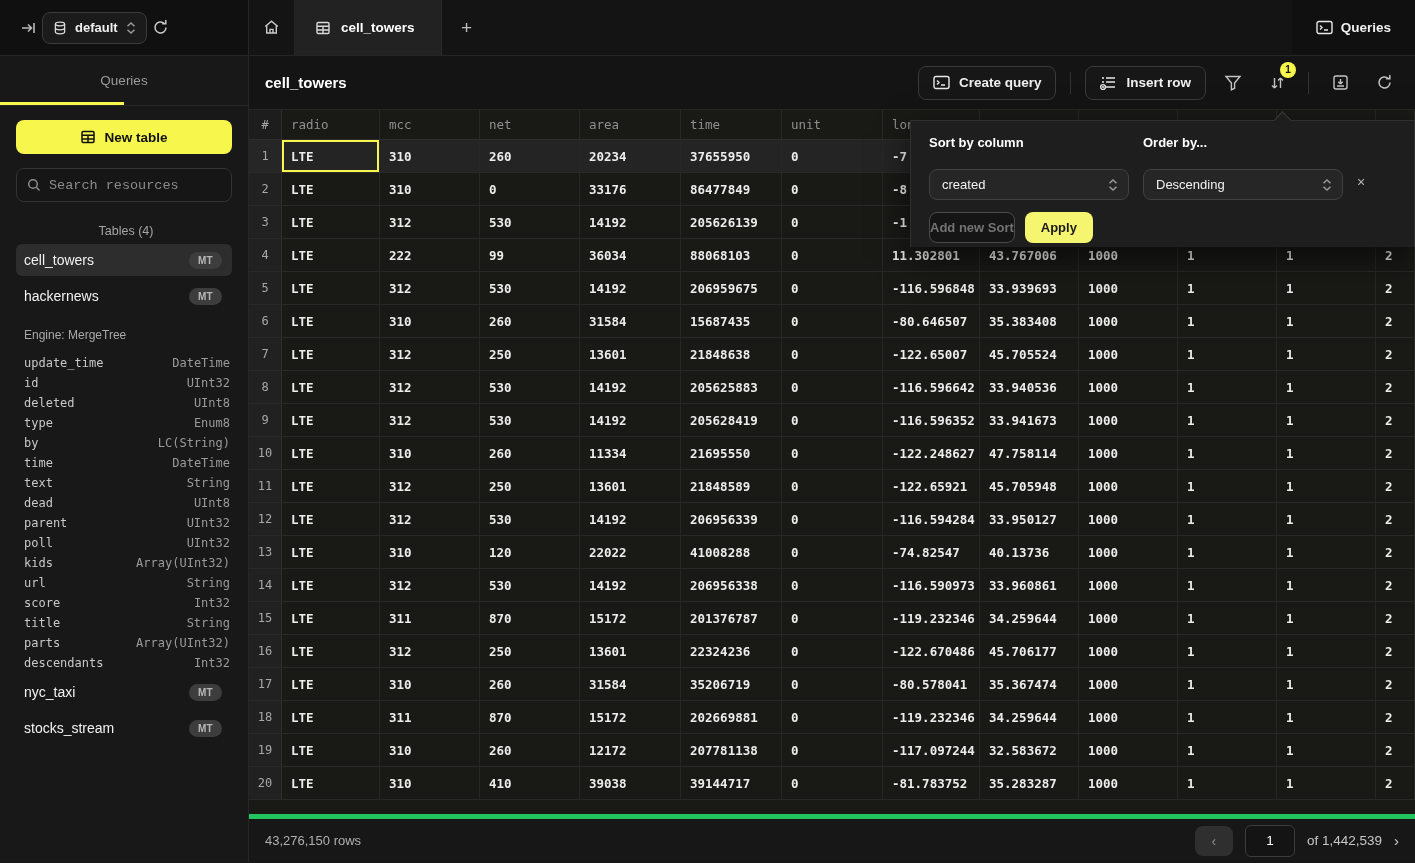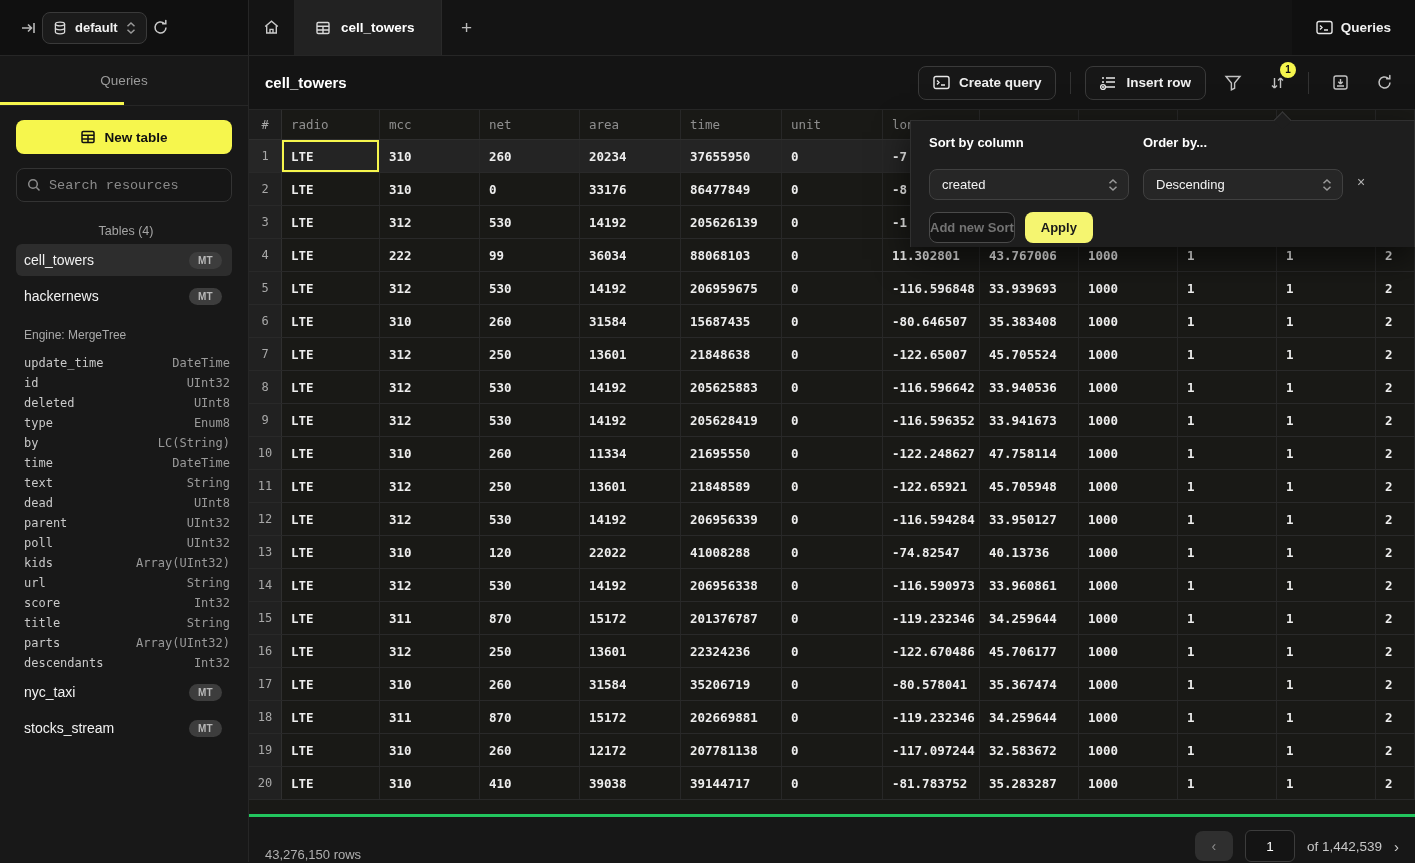--- a/index.html
+++ b/index.html
@@ -58,21 +58,21 @@
   .tr.head { height:30px; border-bottom:1px solid #2e2e2e; }
   .td, .th { font-family:var(--mono); font-size:12.5px; padding-left:9px; display:flex; align-items:center; border-right:1px solid #272727; overflow:hidden; white-space:nowrap; }
   .th { color:#8f8f8f; font-weight:400; }
   .td { color:#ededed; font-weight:700; }
   .td.num, .th.num { justify-content:center; padding-left:0; background:#212121; color:#a8a8a8; font-weight:400; font-size:12px; border-right:1px solid #2f2f2f; }
   .th.num { background:#1d1d1d; }
   .tr.selected .td { background:#242424; }
   .tr.selected .td.num { background:#262626; }
   .td.cell-selected { box-shadow:inset 0 0 0 2px var(--accent); }
   
-  .bottombar { height:48px; margin-top:auto; border-top:3px solid #22c55e; background:#171717; display:flex; align-items:flex-end; padding:0 16px; }
+  .bottombar { height:48px; margin-top:auto; border-top:5px solid #22c55e; background:#171717; display:flex; align-items:center; padding:0 16px; }
   .rows-count { color:#b0b0b0; font-size:13px; }
   .paging { margin-left:auto; display:flex; align-items:center; gap:12px; }
   .page-prev { width:38px; height:30px; border-radius:8px; background:#2f2f2f; color:#8d8d8d; border:none; font-size:14px; cursor:pointer; }
   .page-input { width:50px; height:32px; background:#141414; border:1px solid #3c3c3c; border-radius:6px; color:#fff; text-align:center; font-size:13.5px; font-family:inherit; }
   .of-total { color:#c7c7c7; font-size:13.5px; }
   .page-next { background:none; border:none; color:#cfcfcf; font-size:15px; cursor:pointer; }
   
   .popover { position:absolute; left:910px; top:120px; width:505px; height:127px; background:#1e1e1e; border:1px solid #303030; border-bottom:none; box-shadow:0 12px 32px rgba(0,0,0,.55); z-index:20; padding:14px 18px; }
   .popover .caret { position:absolute; top:-7px; left:365px; width:13px; height:13px; background:#1e1e1e; border-left:1px solid #3a3a3a; border-top:1px solid #3a3a3a; transform:rotate(45deg); }
   .pop-grid { display:grid; grid-template-columns:200px 200px 40px; column-gap:14px; }

